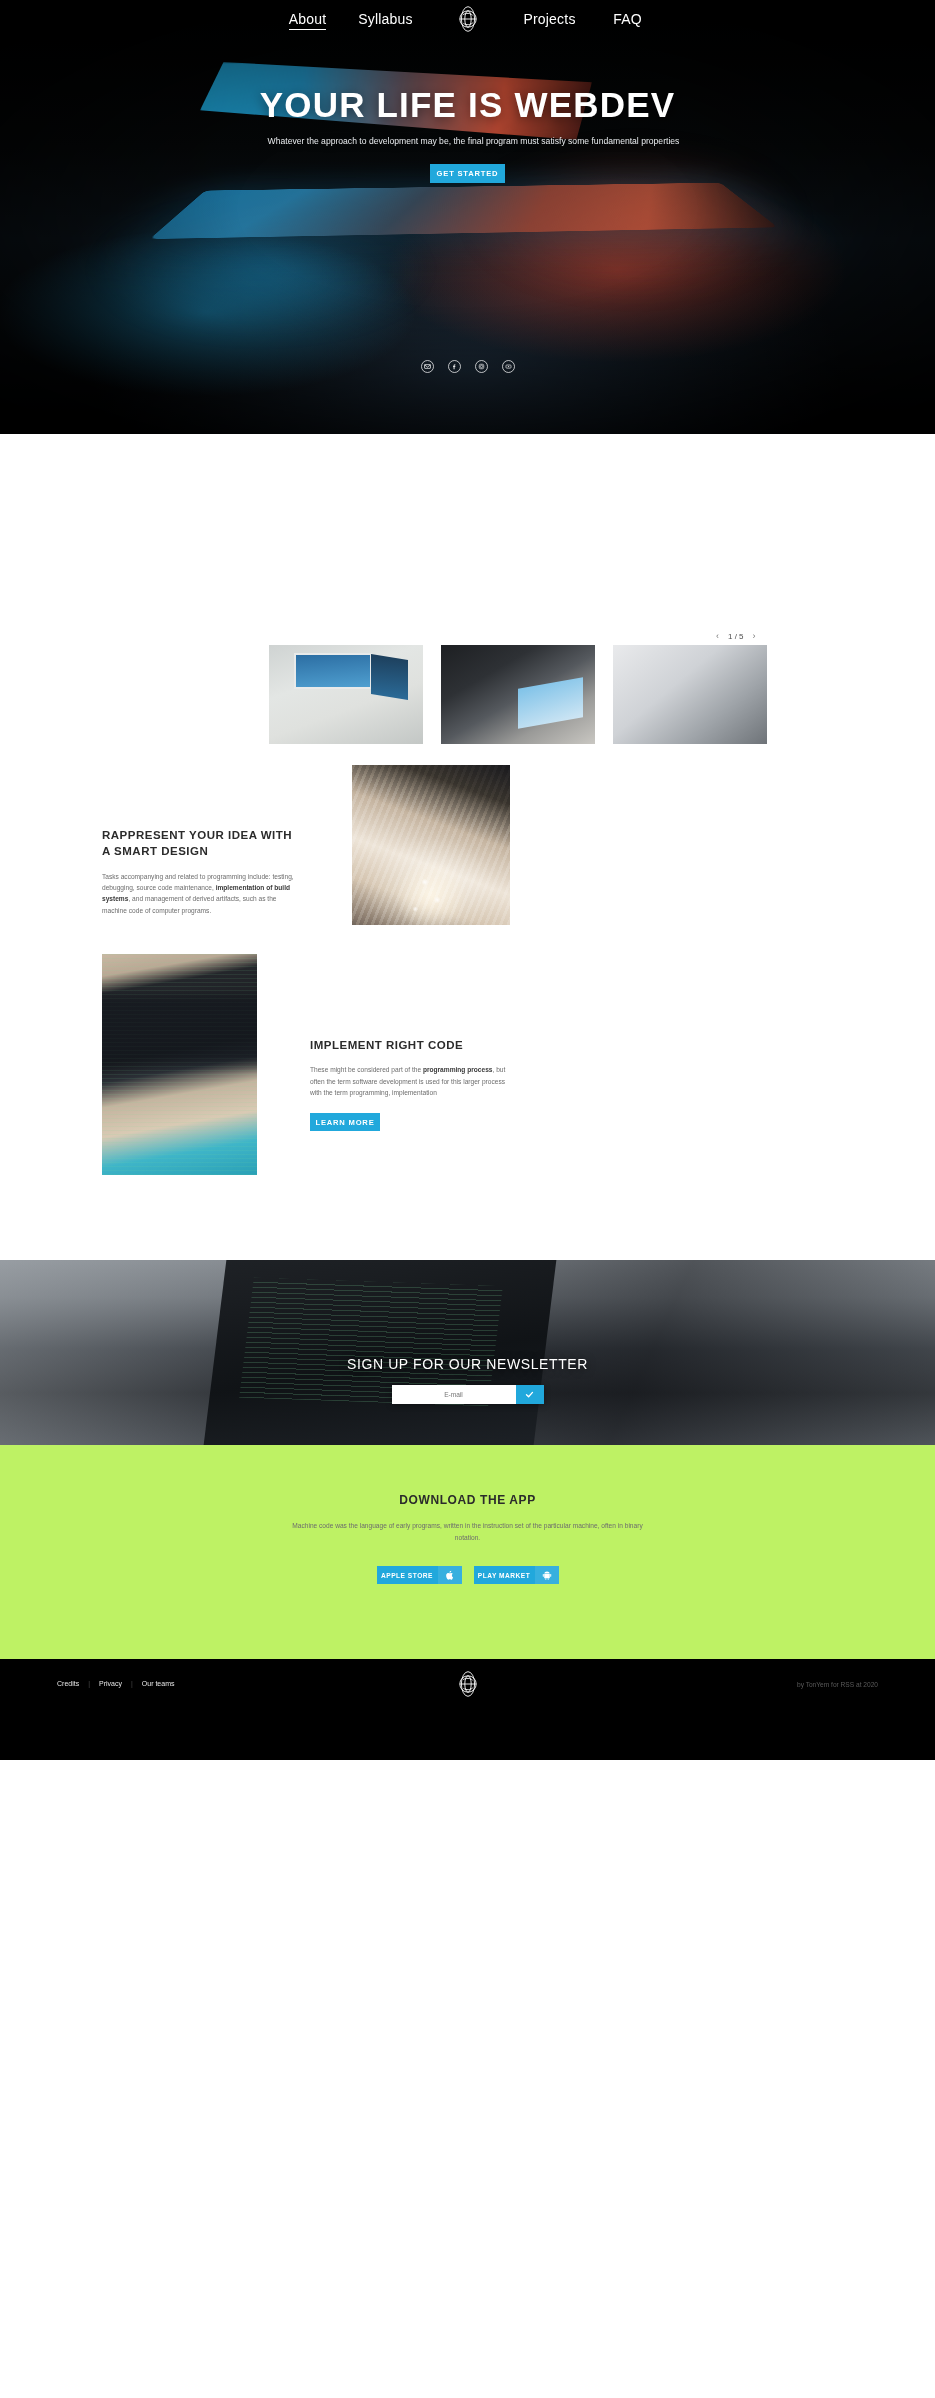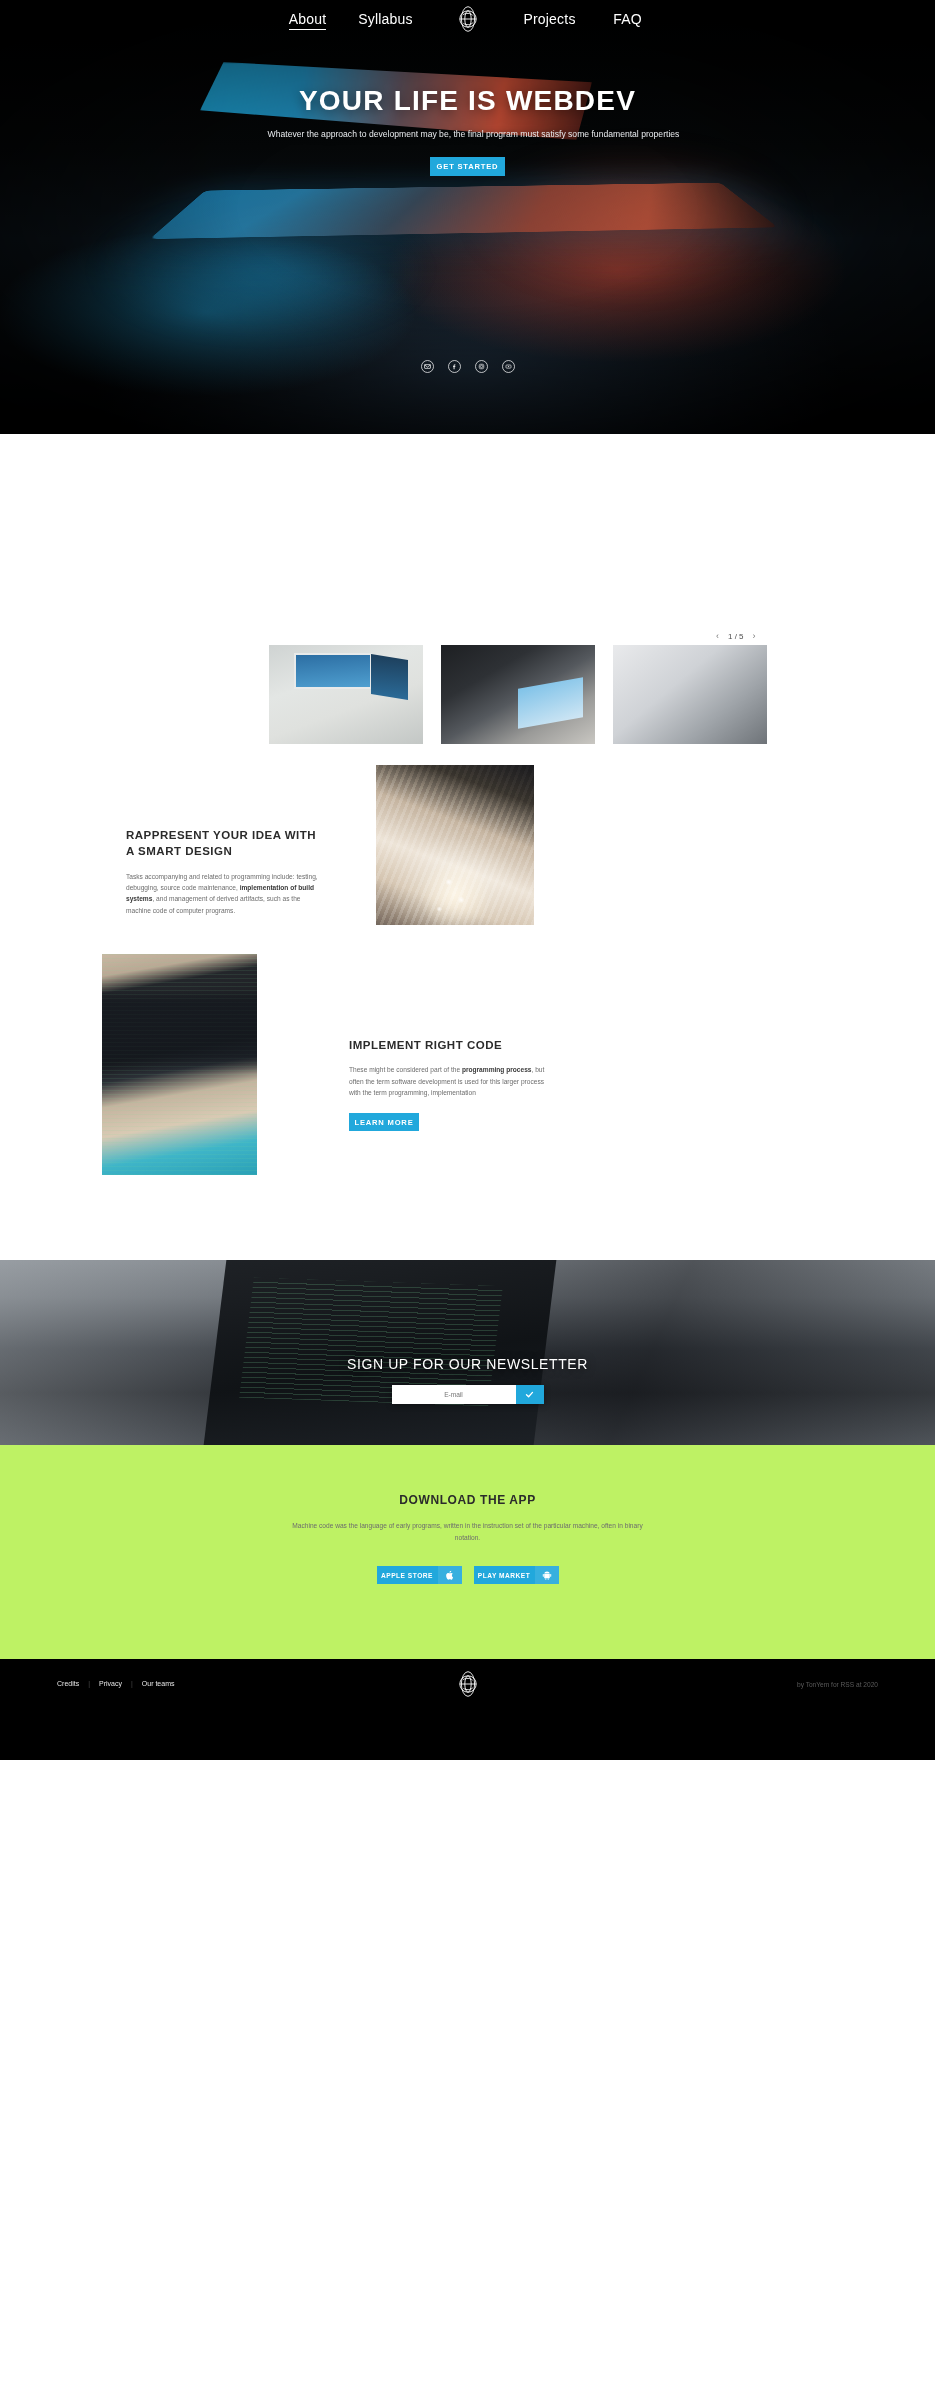--- a/index.html
+++ b/index.html
@@ -99,21 +99,21 @@
     margin: 0 20px;
   }
 
   .hero-inner {
     position: relative; z-index: 8;
     text-align: center;
     padding-top: 50px;
   }
   .hero-title {
     color: #fff;
-    font-size: 28px;
+    font-size: 35px;
     font-weight: bold;
     letter-spacing: 1.2px;
     line-height: 1;
     text-shadow: 0 2px 12px rgba(0,0,0,.5);
   }
   .hero-sub {
     margin-top: 13px;
     color: #e9ecef;
     font-size: 8.6px;
     line-height: 1.55;
@@ -144,21 +144,20 @@
     display: flex; align-items: center; justify-content: center;
     cursor: pointer;
   }
   .soc svg { display: block; }
 
   
   .sec-idea {
     position: relative;
     height: 491px;
     background: #fff;
-    margin-left: 24px;
   }
   .idea-text {
     position: absolute; left: 102px; top: 393px;
     width: 200px;
   }
   .h2 {
     font-size: 11.5px;
     font-weight: bold;
     color: #2b2b2b;
     letter-spacing: .5px;
@@ -277,21 +276,21 @@
       linear-gradient(170deg,#c9b8a3 0%, #b9a894 9%, #24262b 16%, #16181c 44%, #2b2f36 52%, #c4b49f 62%, #d9cab4 74%, #3fb5c8 86%, #2aa0b6 100%);
     position: absolute;
   }
   .impl-img::after {
     content:"";
     position:absolute; inset:0;
     background:
       linear-gradient(180deg, rgba(0,0,0,0) 16%, rgba(20,24,30,.75) 22%, rgba(20,24,30,.72) 46%, rgba(0,0,0,0) 54%),
       repeating-linear-gradient(0deg, rgba(120,220,150,.10) 0 1px, rgba(0,0,0,0) 1px 4px);
   }
-  .impl-text { position: absolute; left: 310px; top: 112px; width: 205px; margin-left: 39px; }
+  .impl-text { position: absolute; left: 310px; top: 112px; width: 205px; }
   .impl-btn { width: 70px; height: 18px; margin-top: 15px; }
 
   
   .sec-news {
     position: relative;
     height: 185px;
     background:
       linear-gradient(115deg, rgba(150,155,160,.55) 0%, rgba(40,44,50,.25) 38%, rgba(20,22,26,.55) 68%, rgba(90,95,100,.35) 100%),
       linear-gradient(180deg,#9aa0a6 0%, #7e848a 20%, #3a3f45 48%, #23262a 72%, #4a4f55 100%);
     overflow: hidden;

